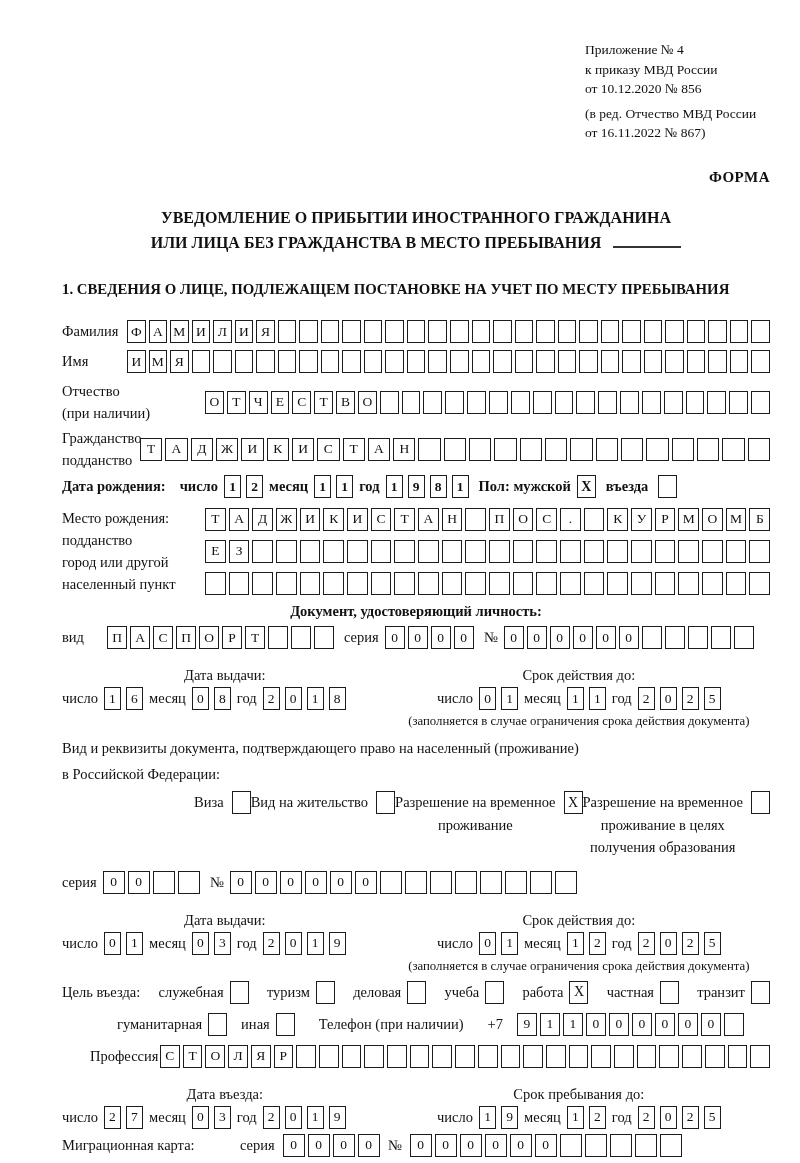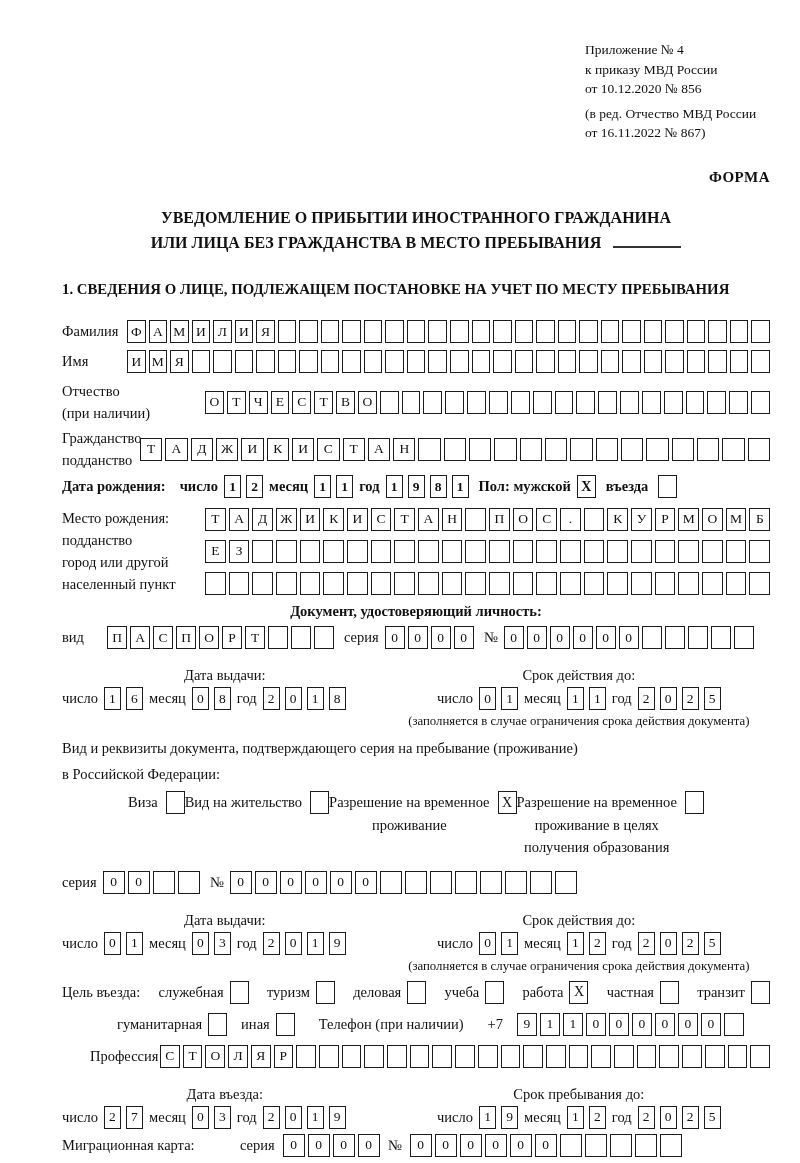--- a/index.html
+++ b/index.html
@@ -52,21 +52,21 @@
   
   .dates-row { display:flex; margin:18px 0 7px; }
   .dcol-left { width:46%; } .dcol-right { width:54%; }
   .dhead { text-align:center; font-size:14.5px; margin-bottom:3px; }
   .dategrp { display:flex; align-items:center; gap:6px; font-size:14.5px; }
   .note { font-size:12.8px; text-align:center; margin-top:4px; }
 
   .intro { font-size:14.5px; line-height:1.75; margin-bottom:4px; }
 
   
-  .options-row { display:flex; justify-content:center; align-items:flex-start; margin-bottom:12px; font-size:14.5px; }
+  .options-row { display:flex; justify-content:flex-end; align-items:flex-start; margin-bottom:12px; font-size:14.5px; }
   .opt { display:flex; align-items:flex-start; gap:8px; }
   .opt-label { text-align:center; line-height:1.55; }
 
   
   .purpose-row { display:flex; align-items:center; margin-bottom:9px; font-size:14.5px; justify-content:space-between; }
   .purpose-row.indent { justify-content:flex-start; gap:14px; margin-left:55px; }
   .pitem { display:inline-flex; align-items:center; gap:6px; }
 
   .mig-row { display:flex; align-items:center; font-size:14.5px; margin-bottom:8px; gap:8px; }
 </style>
@@ -432,21 +432,21 @@
             <span class="box">0</span>
             <span class="box">2</span>
             <span class="box">5</span>
           </span>
       </div>
       <div class="note">(заполняется в случае ограничения срока действия документа)</div>
     </div>
   </div>
 
   <div class="intro">
-    <div>Вид и реквизиты документа, подтверждающего серия на пребывание (проживание)</div>
+    <div>Вид и реквизиты документа, подтверждающего право на населенный (проживание)</div>
     <div>в Российской Федерации:</div>
   </div>
 
   <div class="options-row">
     <div class="opt">
       <div class="opt-label">
           <div>Виза</div>
         </div>
       <span class="cb"></span>
     </div>

